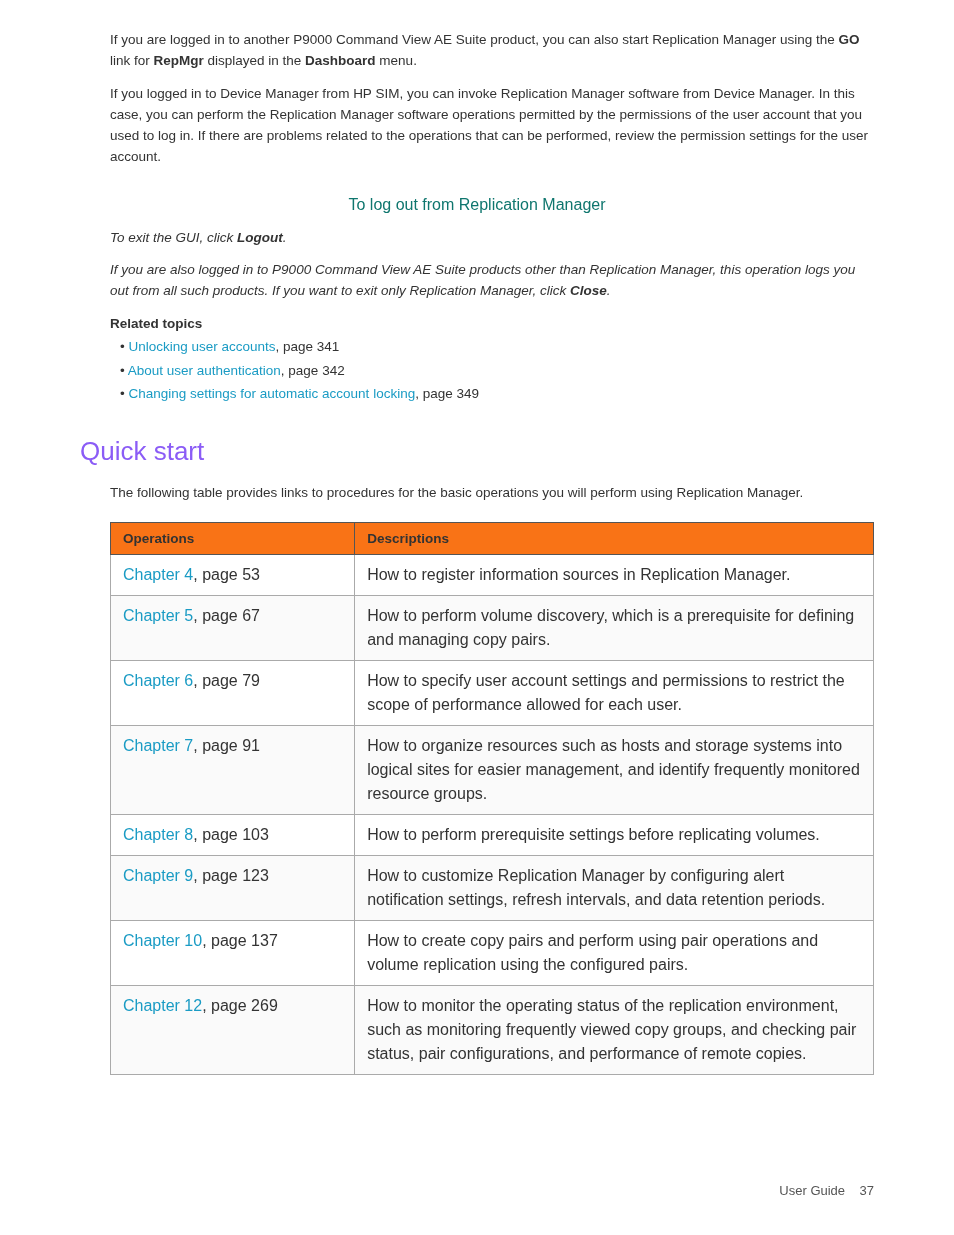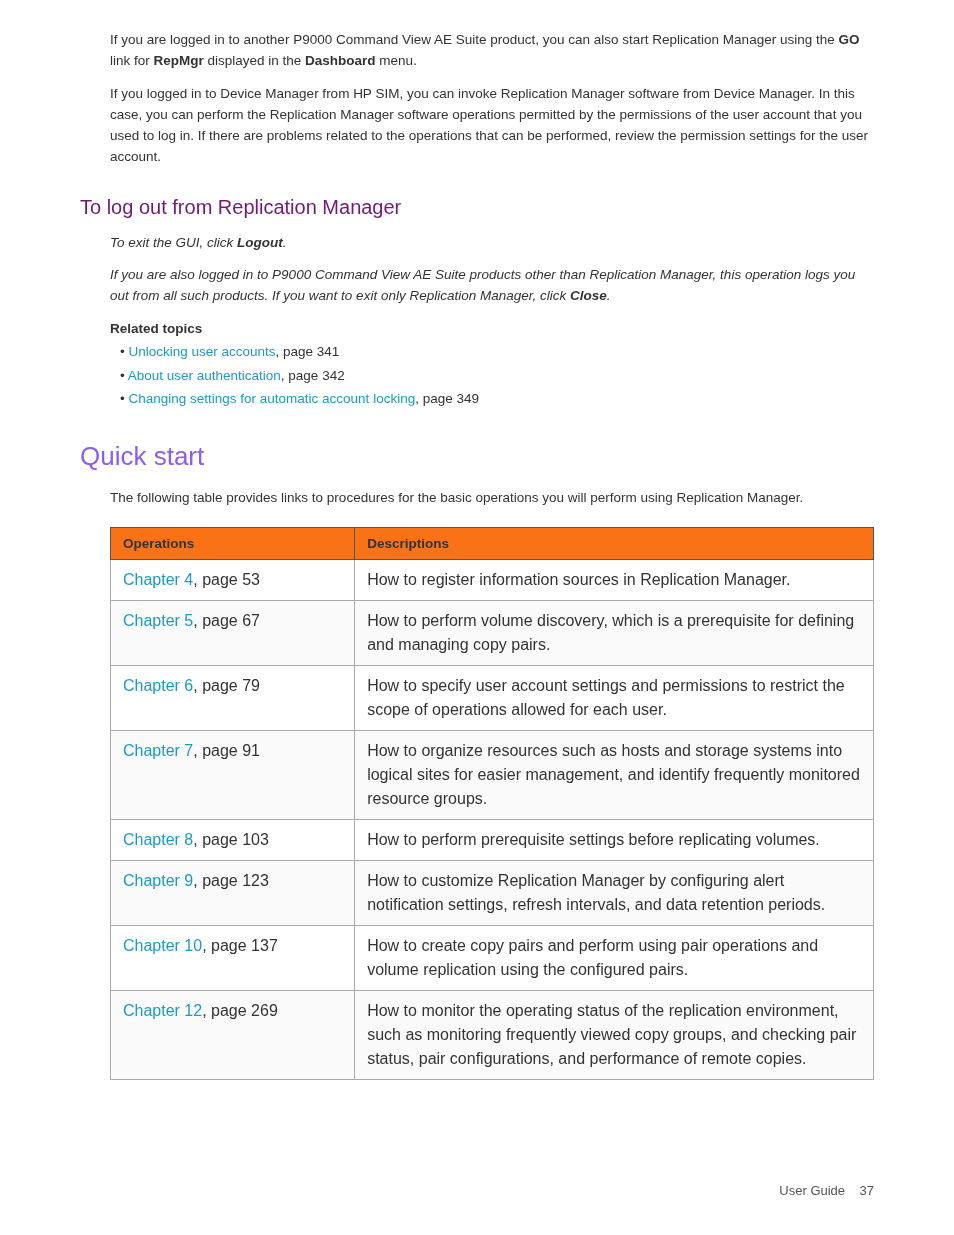--- a/index.html
+++ b/index.html
@@ -22,25 +22,26 @@
       padding: 30px 80px 60px 80px;
       max-width: 954px;
     }
 
     .intro-paragraph {
       margin-bottom: 12px;
       line-height: 1.55;
     }
 
     .section-heading-blue {
-      color: #701a75;
-      font-size: 20px;
+      color: #0f766e;
+      font-size: 16px;
       font-weight: normal;
       margin-top: 28px;
       margin-bottom: 14px;
+      text-align: center;
     }
 
     .section-heading-large {
       color: #8b5cf6;
       font-size: 26px;
       font-weight: normal;
       margin-top: 32px;
       margin-bottom: 16px;
     }
 
@@ -197,21 +198,21 @@
       <tr>
             <td><a href="#" class="link-blue">Chapter 4</a>, page 53</td>
             <td>How to register information sources in Replication Manager.</td>
           </tr>
           <tr>
             <td><a href="#" class="link-blue">Chapter 5</a>, page 67</td>
             <td>How to perform volume discovery, which is a prerequisite for defining and managing copy pairs.</td>
           </tr>
           <tr>
             <td><a href="#" class="link-blue">Chapter 6</a>, page 79</td>
-            <td>How to specify user account settings and permissions to restrict the scope of operations allowed for each user.</td>
+            <td>How to specify user account settings and permissions to restrict the scope of performance allowed for each user.</td>
           </tr>
           <tr>
             <td><a href="#" class="link-blue">Chapter 7</a>, page 91</td>
             <td>How to organize resources such as hosts and storage systems into logical sites for easier management, and  identify frequently monitored resource groups.</td>
           </tr>
           <tr>
             <td><a href="#" class="link-blue">Chapter 8</a>, page 103</td>
             <td>How to perform prerequisite settings before replicating volumes.</td>
           </tr>
           <tr>

